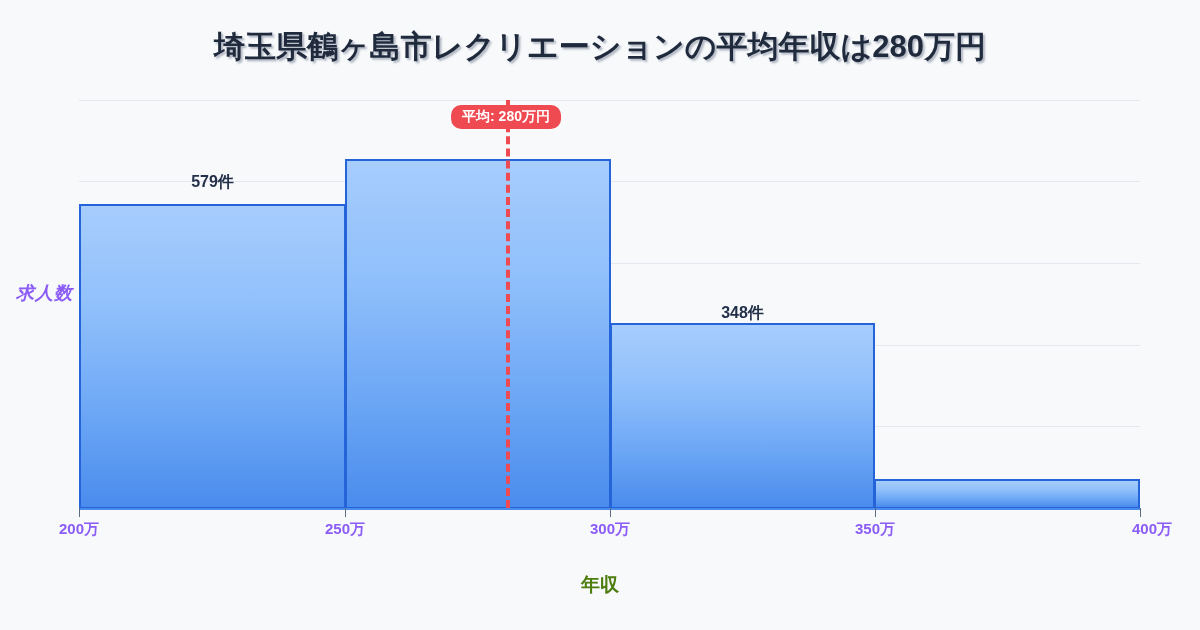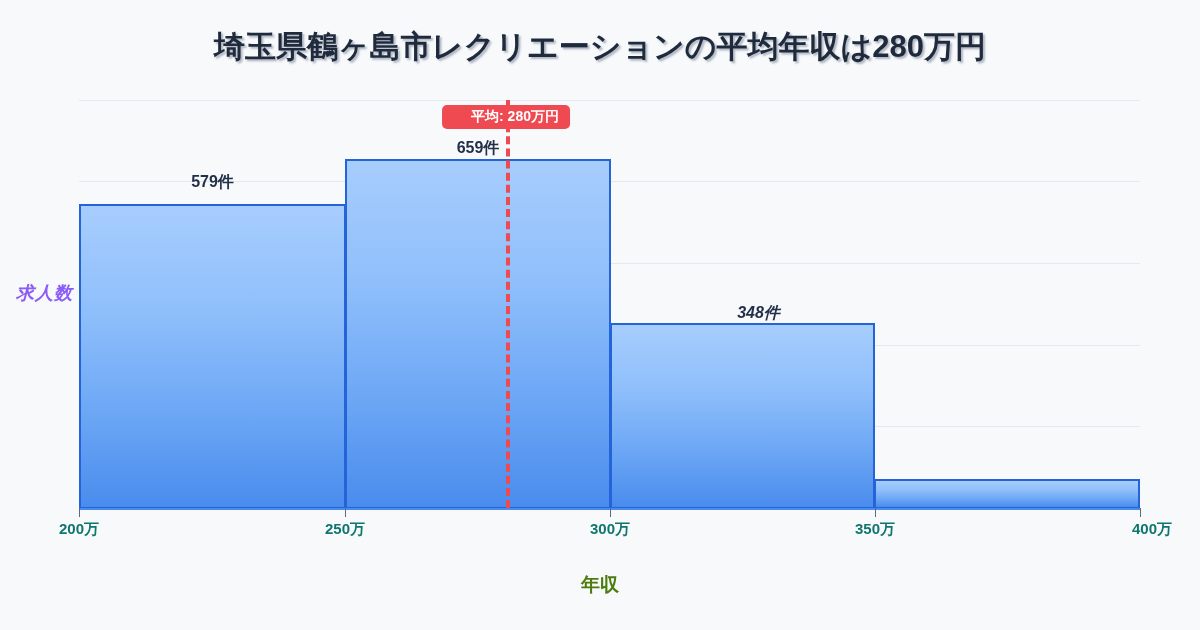--- a/index.html
+++ b/index.html
@@ -86,33 +86,33 @@
     height: 408px;
     border-left: 4px dashed #ef4a52;
   }
   #avg-badge {
     position: absolute;
     transform: translateX(-50%);
     background: #ef4a52;
     color: #ffffff;
     font-size: 14px;
     font-weight: bold;
-    padding: 4px 11px 5px 29px;
-    border-radius: 5px;
+    padding: 4px 11px 5px 11px;
+    border-radius: 10px;
     white-space: nowrap;
     line-height: 1.1;
   }
 
   
   .xtick {
     position: absolute;
     top: 520px;
     font-size: 15px;
     font-weight: bold;
-    color: #0f766e;
+    color: #8b5cf6;
     white-space: nowrap;
     transform: translateX(-50%);
   }
   .xtick-mark {
     position: absolute;
     top: 508px;
     width: 1px;
     height: 9px;
     background: #5d6b82;
   }
@@ -161,24 +161,23 @@
     <div class="gridline" style="top:81px;"></div>
     <div class="gridline" style="top:163px;"></div>
     <div class="gridline" style="top:245px;"></div>
     <div class="gridline" style="top:326px;"></div>
   </div>
 
   <div class="bar" style="left:79px; top:204px; width:267px; height:305px;"></div>
   <div class="bar-label" style="left:79px; top:172px; width:267px;">579件</div>
 
   <div class="bar" style="left:345px; top:159px; width:266px; height:350px;"></div>
-  <div class="bar-label" style="left:345px; top:138px; width:266px;">659件</div>
 
   <div class="bar" style="left:610px; top:323px; width:265px; height:186px;"></div>
-  <div class="bar-label" style="left:626px; top:303px; width:265px;font-style:italic;">348件</div>
+  <div class="bar-label" style="left:610px; top:303px; width:265px;">348件</div>
 
   <div class="bar" style="left:874px; top:479px; width:266px; height:30px;"></div>
 
   <div id="axis-baseline"></div>
 
   <div id="avg-line" style="left:506px;"></div>
   <div id="avg-badge" style="left:506px; top:105px;">平均: 280万円</div>
 
   <div class="xtick-mark" style="left:79px;"></div>
   <div class="xtick" style="left:79px;">200万</div>

